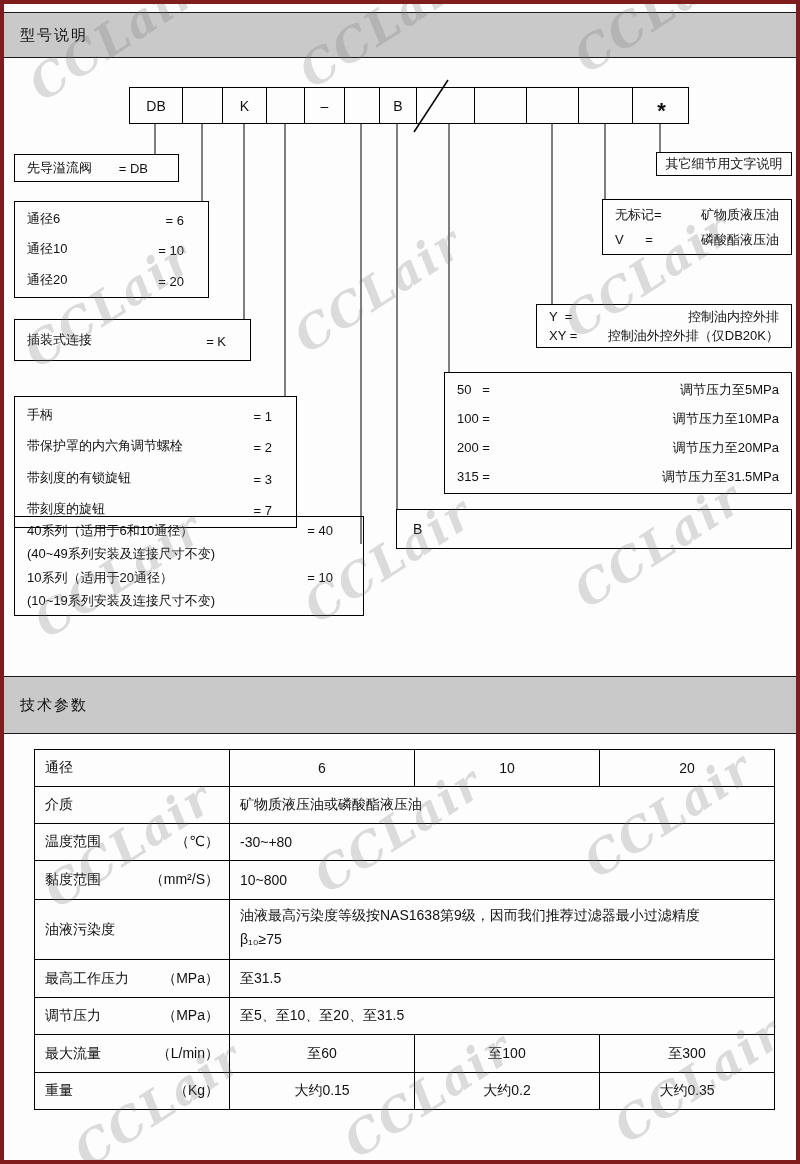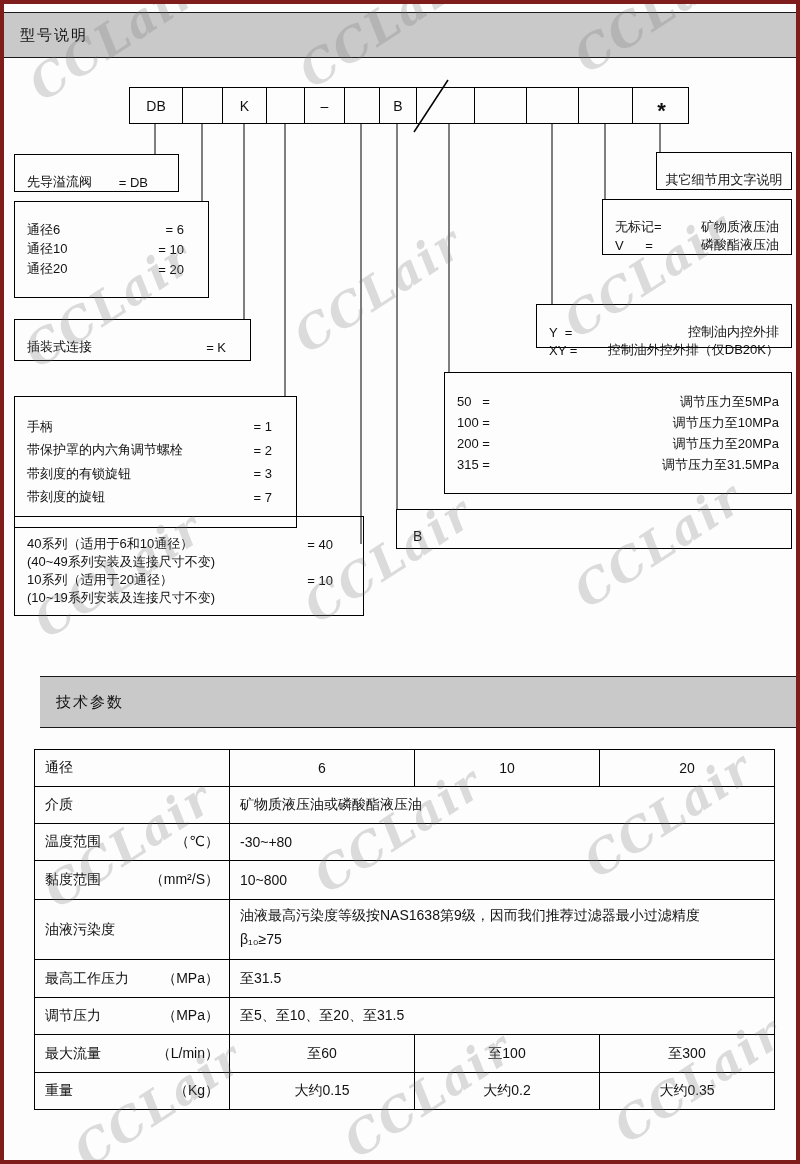--- a/index.html
+++ b/index.html
@@ -4,38 +4,38 @@
 <style>
   * { margin:0; padding:0; box-sizing:border-box; }
   html,body { background:#777; }
   .page { position:relative; width:800px; height:1164px; margin:0 auto; background:#fdfdfd;
           border:4px solid #7f1d1d; overflow:hidden;
           font-family:"Liberation Sans","DejaVu Sans",sans-serif; color:#111; }
   .bar { position:absolute; left:0; right:0; background:#c9c9c9;
          border-top:1px solid #1a1a1a; border-bottom:1px solid #1a1a1a;
          display:flex; align-items:center; padding-left:16px; font-size:15px; letter-spacing:2px; }
   #bar-model { top:8px; height:46px; }
-  #bar-tech  { top:672px; height:52px;margin-left:36px; }
+  #bar-tech  { top:672px; height:58px; }
 
   .lines { position:absolute; left:0; top:0; z-index:1; pointer-events:none; }
   .lines line { stroke:#000; stroke-width:1; }
   .lines line.slash { stroke-width:1.5; }
 
   .code-row { position:absolute; left:125px; top:83px; width:560px; height:37px;
               display:flex; border:1px solid #000; z-index:2; }
   .code-cell { flex:0 0 auto; border-right:1px solid #000; display:flex; align-items:center;
                justify-content:center; font-size:14px; }
   .code-cell:last-child { border-right:0; }
   .code-cell.star { font-size:22px; font-weight:bold; padding-top:10px; }
 
   .dbox { position:absolute; border:1px solid #000; display:flex; flex-direction:column;
-          justify-content:space-around; font-size:13px; padding:18px 0; z-index:2; }
+          justify-content:space-around; font-size:13px; padding:2px 0; z-index:2; }
   .drow { display:flex; justify-content:space-between; align-items:center; padding:0 12px; }
   .drow .lab, .drow .val { white-space:pre; }
-  .pr24 .drow { padding-right:24px; }
+  .pr24 .drow { padding-right:24px;align-items:flex-end; }
   .pr30 .drow { padding-right:30px; }
   .b-row { justify-content:flex-start; padding-left:16px; font-size:14px; }
   .center-row { justify-content:center; padding:0 6px; }
 
   table.params { position:absolute; left:30px; top:745px; width:740px; z-index:2;
                  border-collapse:collapse; table-layout:fixed; font-size:14px; }
   .params td { border:1px solid #000; padding:0 10px; vertical-align:middle; }
   .params .hcell { display:flex; justify-content:space-between; align-items:center; }
   .params td.c { text-align:center; }
   .params td.pre { white-space:pre-line; line-height:1.7; padding-bottom:4px; }

